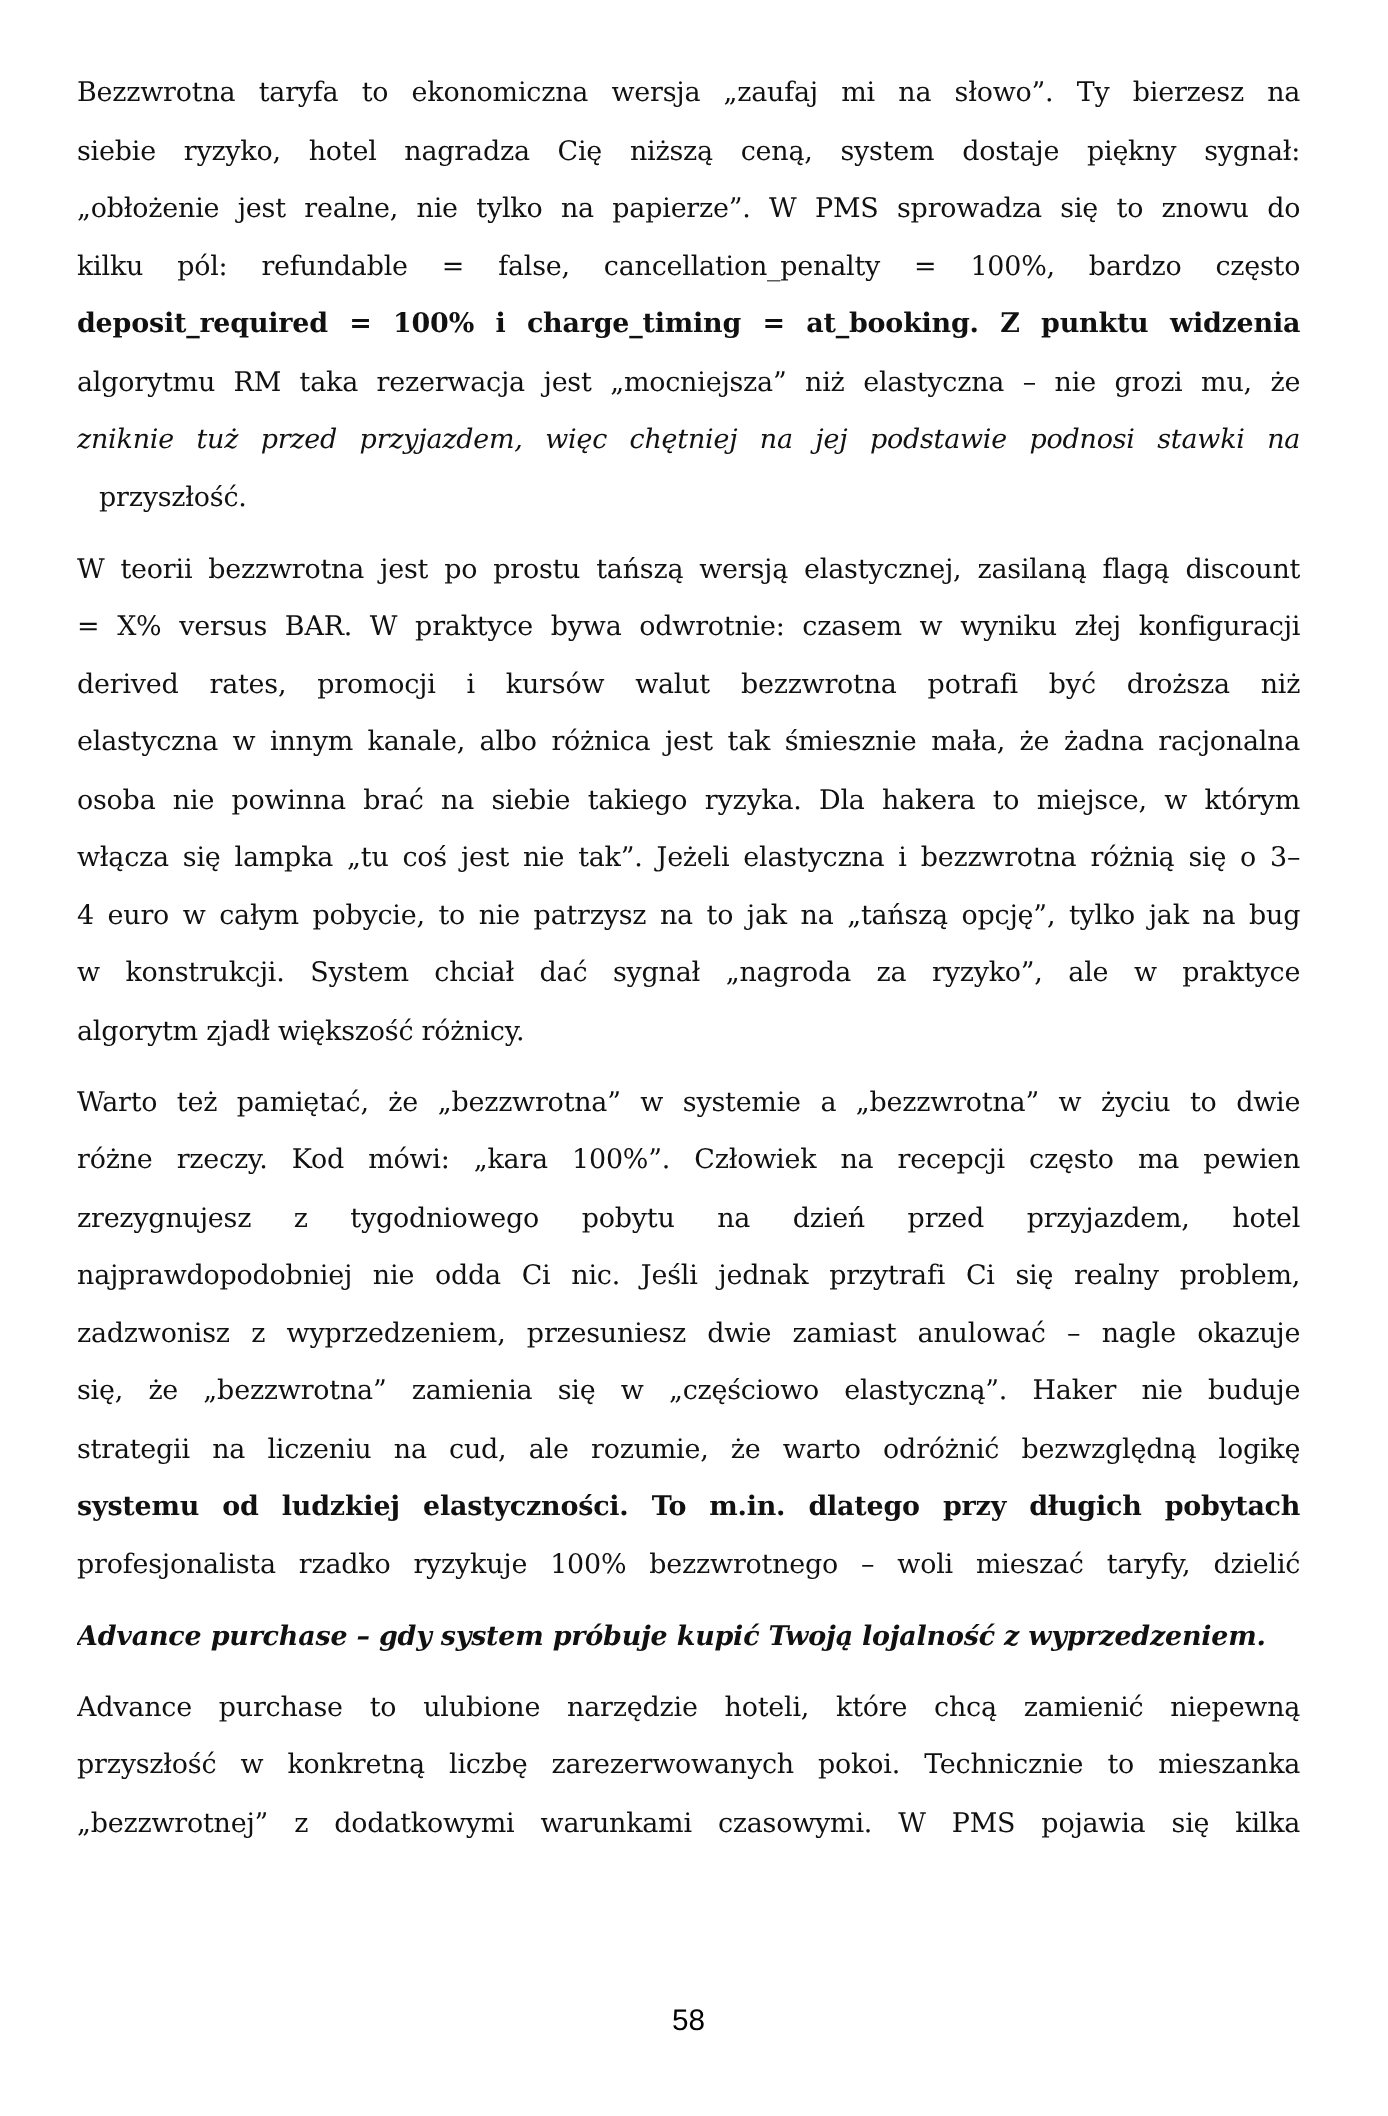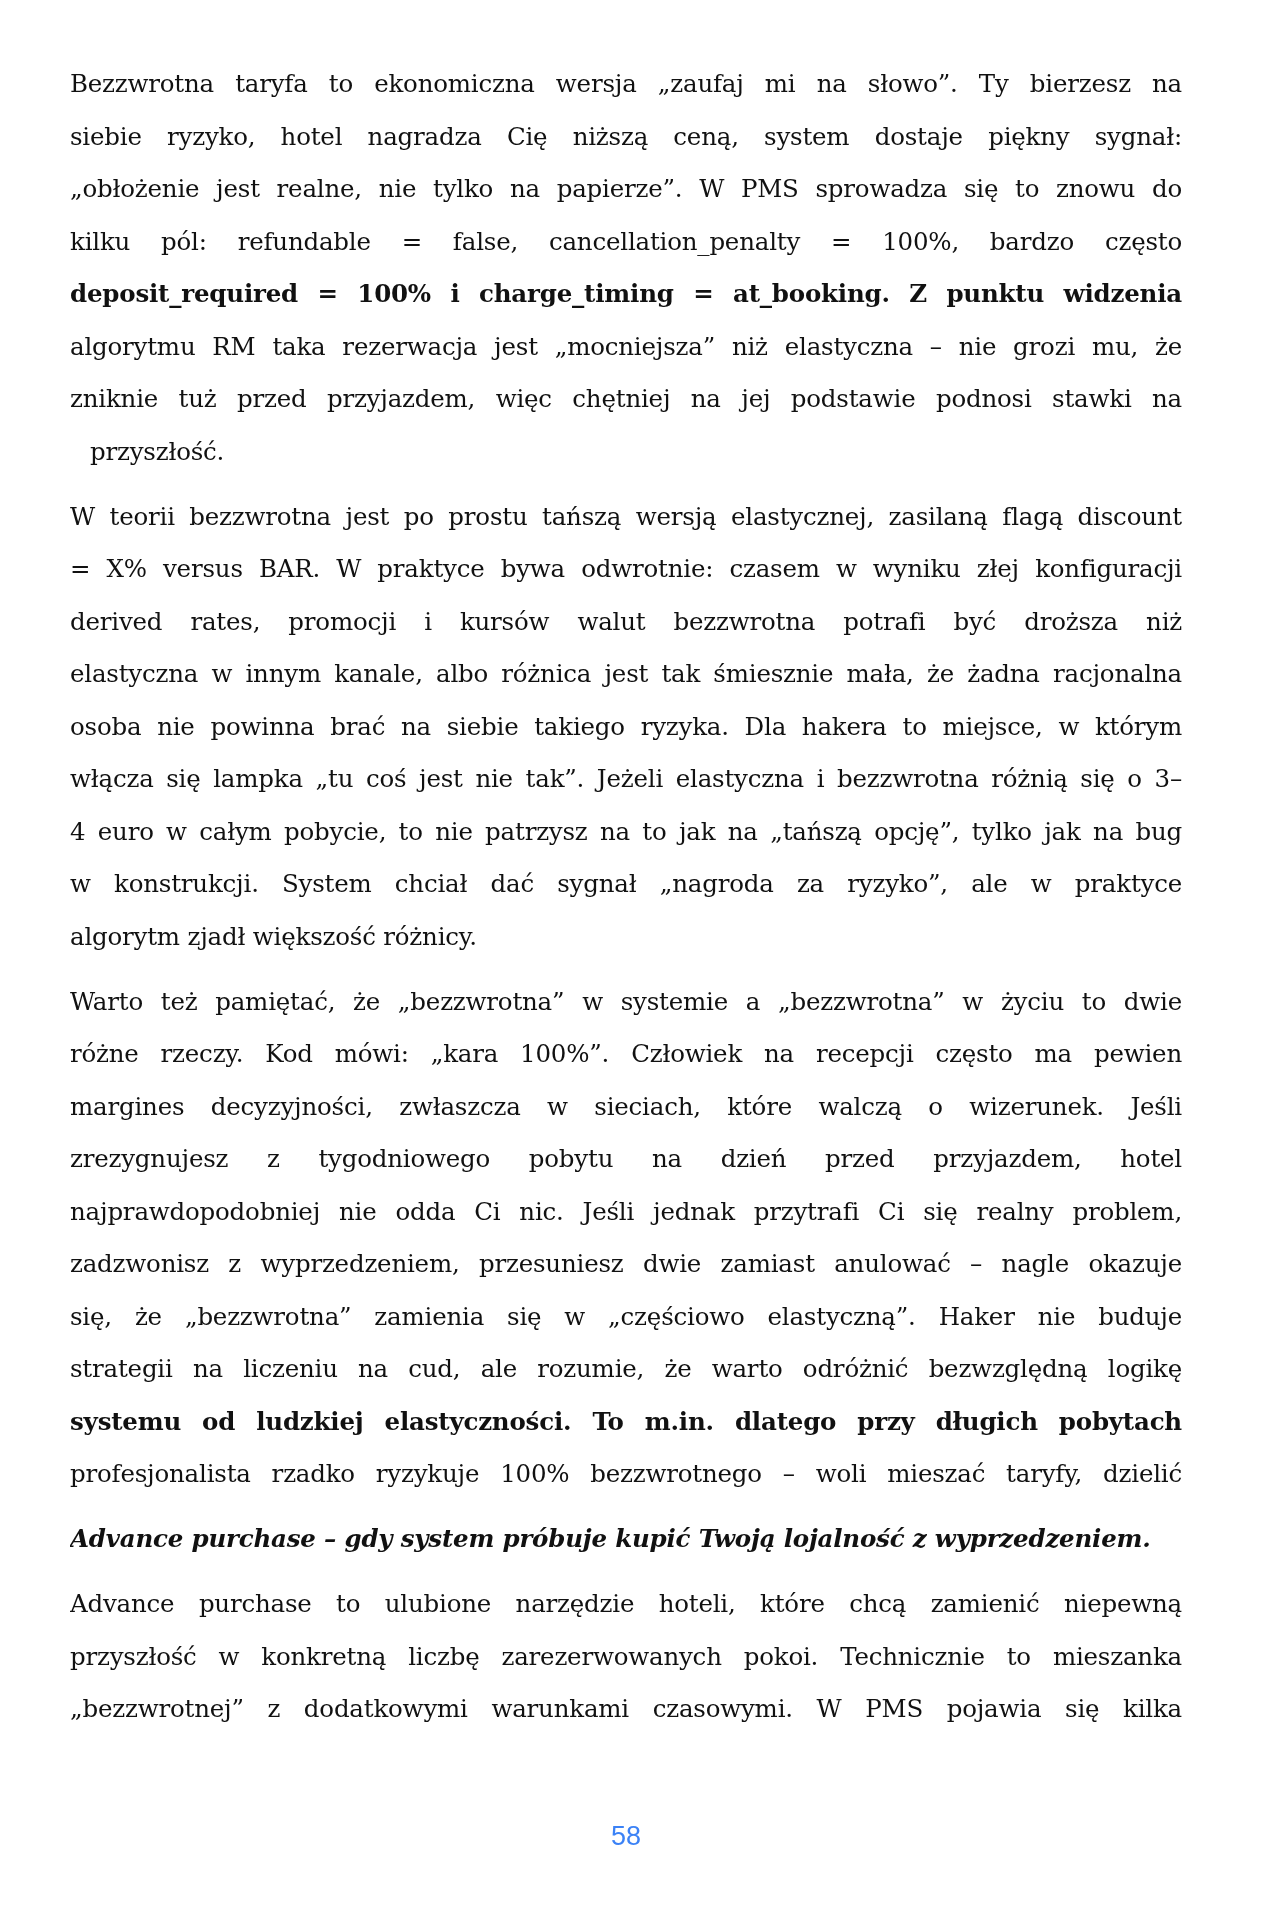--- a/index.html
+++ b/index.html
@@ -51,56 +51,55 @@
   }
   .page-number {
     position: absolute;
     left: 0;
     width: 1252px;
     top: 1820px;
     text-align: center;
     font-family: "Liberation Sans", "DejaVu Sans", sans-serif;
     font-size: 27px;
     line-height: 32px;
-    color: #3b82f6;
+    color: #000000;
   }
 </style>
 </head>
 <body>
 
 <div class="page">
   <div class="text-column">
 
     <p class="para">
       <span class="line" style="white-space: normal; overflow: hidden;">Bezzwrotna taryfa to ekonomiczna wersja „zaufaj mi na słowo”. Ty bierzesz na</span>
       <span class="line" style="white-space: normal; overflow: hidden;">siebie ryzyko, hotel nagradza Cię niższą ceną, system dostaje piękny sygnał:</span>
       <span class="line" style="white-space: normal; overflow: hidden;">„obłożenie jest realne, nie tylko na papierze”. W PMS sprowadza się to znowu do</span>
       <span class="line" style="white-space: normal; overflow: hidden;">kilku pól: refundable = false, cancellation_penalty = 100%, bardzo często</span>
       <span class="line" style="white-space: normal; overflow: hidden; font-weight: bold;">deposit_required = 100% i charge_timing = at_booking. Z punktu widzenia</span>
       <span class="line" style="white-space: normal; overflow: hidden;">algorytmu RM taka rezerwacja jest „mocniejsza” niż elastyczna – nie grozi mu, że</span>
-      <span class="line" style="white-space: normal; overflow: hidden;">zniknie tuż przed przyjazdem, więc chętniej na jej podstawie podnosi stawki na</span>
+      <span class="line" style="white-space: normal; overflow: hidden; font-style: italic;">zniknie tuż przed przyjazdem, więc chętniej na jej podstawie podnosi stawki na</span>
       <span class="line last" style="white-space: normal; overflow: hidden; margin-left: 20px;">przyszłość.</span>
     </p>
 
     <p class="para">
       <span class="line" style="white-space: normal; overflow: hidden;">W teorii bezzwrotna jest po prostu tańszą wersją elastycznej, zasilaną flagą discount</span>
       <span class="line" style="white-space: normal; overflow: hidden;">= X% versus BAR. W praktyce bywa odwrotnie: czasem w wyniku złej konfiguracji</span>
       <span class="line" style="white-space: normal; overflow: hidden;">derived rates, promocji i kursów walut bezzwrotna potrafi być droższa niż</span>
       <span class="line" style="white-space: normal; overflow: hidden;">elastyczna w innym kanale, albo różnica jest tak śmiesznie mała, że żadna racjonalna</span>
       <span class="line" style="white-space: normal; overflow: hidden;">osoba nie powinna brać na siebie takiego ryzyka. Dla hakera to miejsce, w którym</span>
       <span class="line" style="white-space: normal; overflow: hidden;">włącza się lampka „tu coś jest nie tak”. Jeżeli elastyczna i bezzwrotna różnią się o 3–</span>
       <span class="line" style="white-space: normal; overflow: hidden;">4 euro w całym pobycie, to nie patrzysz na to jak na „tańszą opcję”, tylko jak na bug</span>
       <span class="line" style="white-space: normal; overflow: hidden;">w konstrukcji. System chciał dać sygnał „nagroda za ryzyko”, ale w praktyce</span>
       <span class="line last" style="white-space: normal; overflow: hidden;">algorytm zjadł większość różnicy.</span>
     </p>
 
     <p class="para">
       <span class="line" style="white-space: normal; overflow: hidden;">Warto też pamiętać, że „bezzwrotna” w systemie a „bezzwrotna” w życiu to dwie</span>
       <span class="line" style="white-space: normal; overflow: hidden;">różne rzeczy. Kod mówi: „kara 100%”. Człowiek na recepcji często ma pewien</span>
-      <span class="line" style="white-space: normal; overflow: hidden;">margines decyzyjności, zwłaszcza w sieciach, które walczą o wizerunek. Jeśli</span>
       <span class="line" style="white-space: normal; overflow: hidden;">zrezygnujesz z tygodniowego pobytu na dzień przed przyjazdem, hotel</span>
       <span class="line" style="white-space: normal; overflow: hidden;">najprawdopodobniej nie odda Ci nic. Jeśli jednak przytrafi Ci się realny problem,</span>
       <span class="line" style="white-space: normal; overflow: hidden;">zadzwonisz z wyprzedzeniem, przesuniesz dwie zamiast anulować – nagle okazuje</span>
       <span class="line" style="white-space: normal; overflow: hidden;">się, że „bezzwrotna” zamienia się w „częściowo elastyczną”. Haker nie buduje</span>
       <span class="line" style="white-space: normal; overflow: hidden;">strategii na liczeniu na cud, ale rozumie, że warto odróżnić bezwzględną logikę</span>
       <span class="line" style="white-space: normal; overflow: hidden; font-weight: bold;">systemu od ludzkiej elastyczności. To m.in. dlatego przy długich pobytach</span>
       <span class="line" style="white-space: normal; overflow: hidden;">profesjonalista rzadko ryzykuje 100% bezzwrotnego – woli mieszać taryfy, dzielić</span>
     </p>
 
     <h2 class="para heading" style="margin-top:0;font-size:inherit;">

